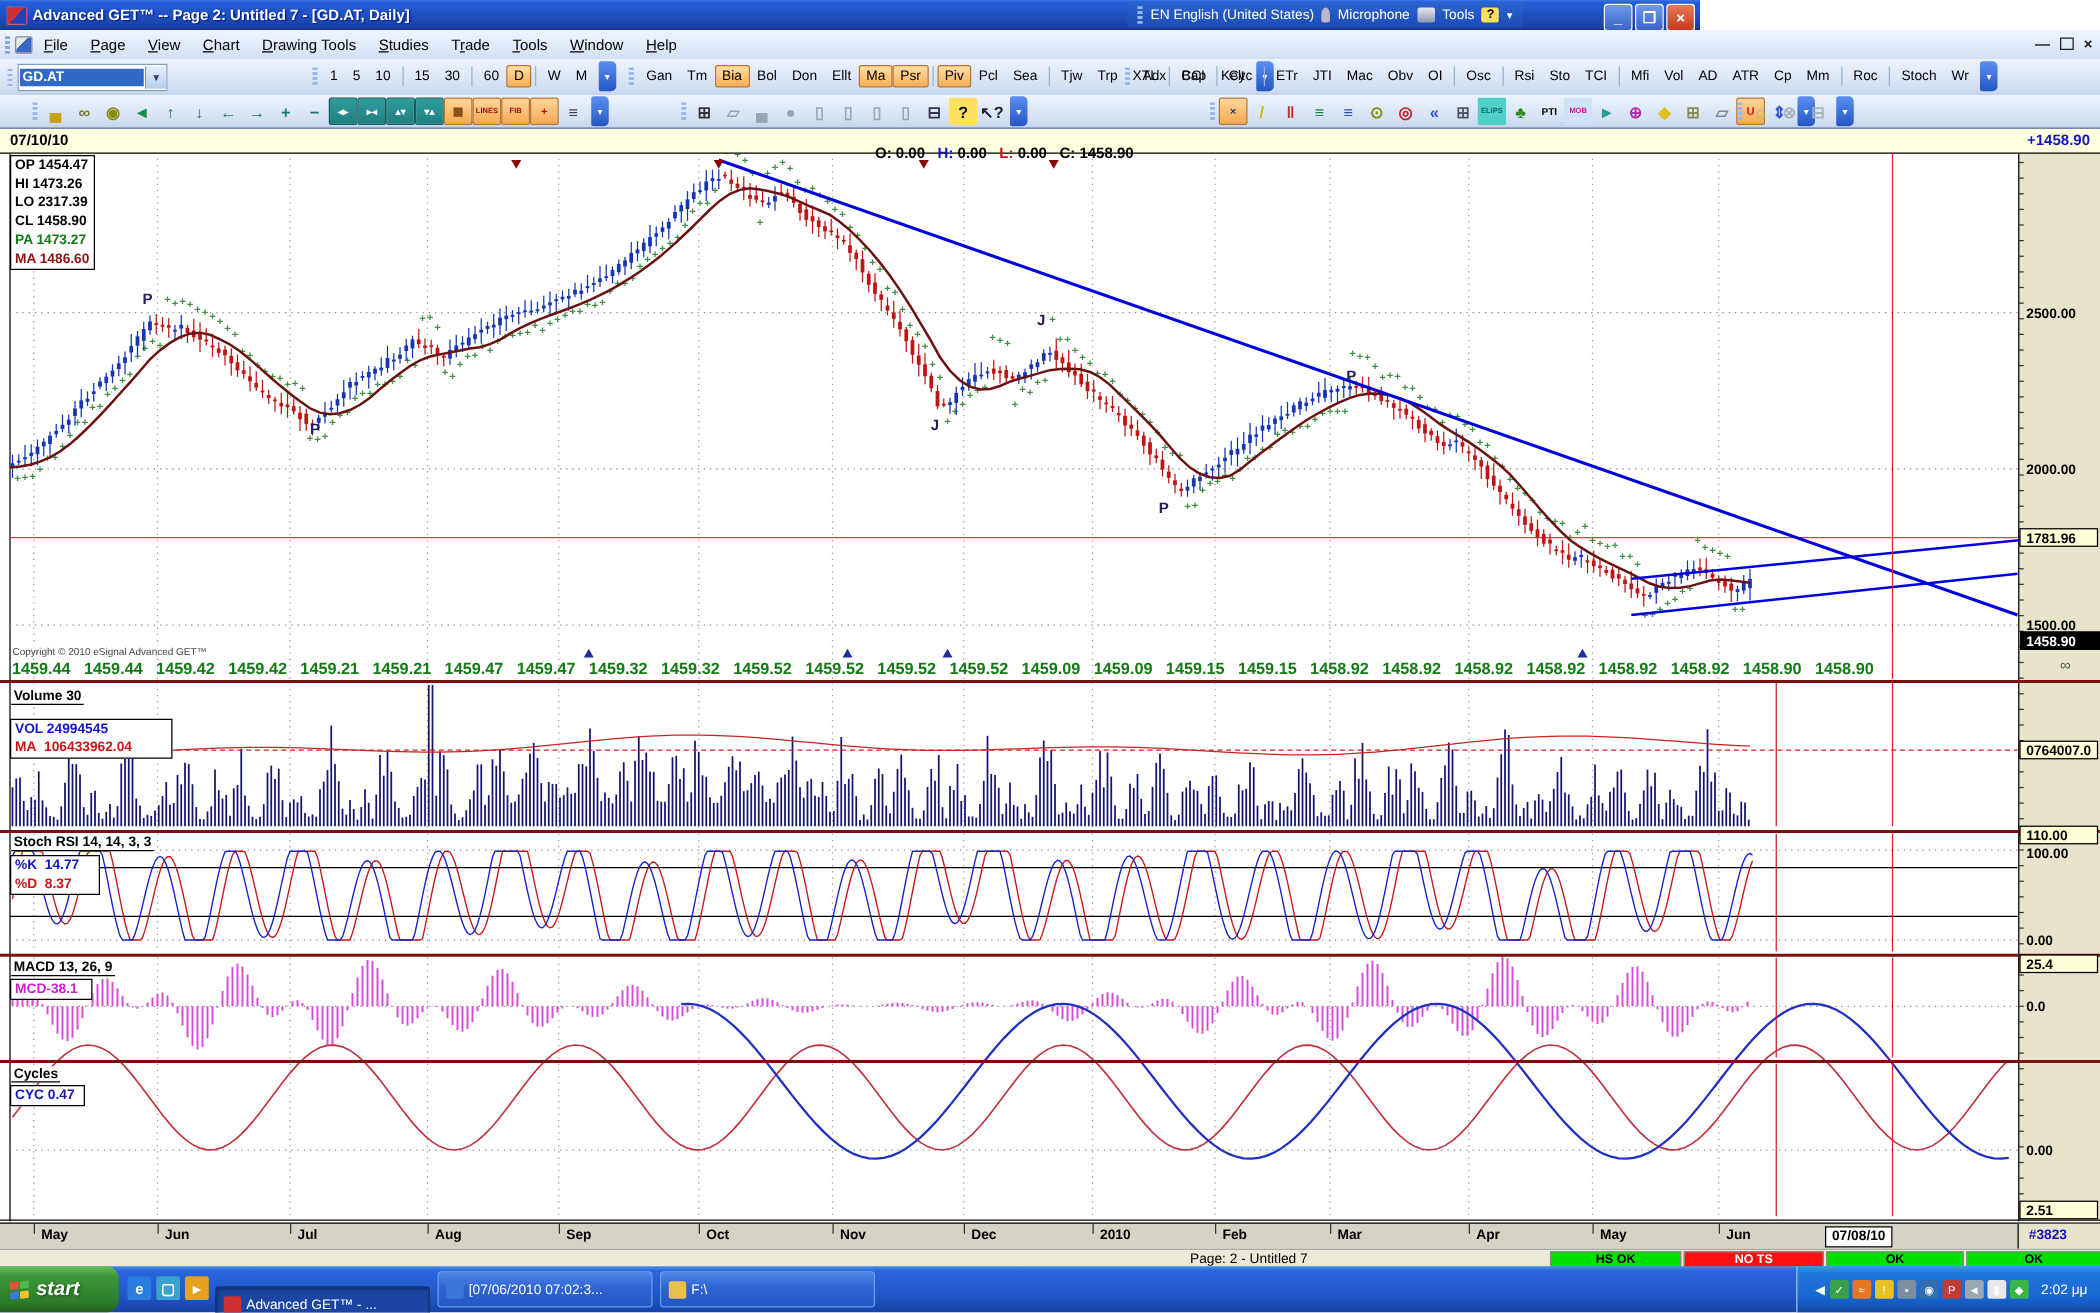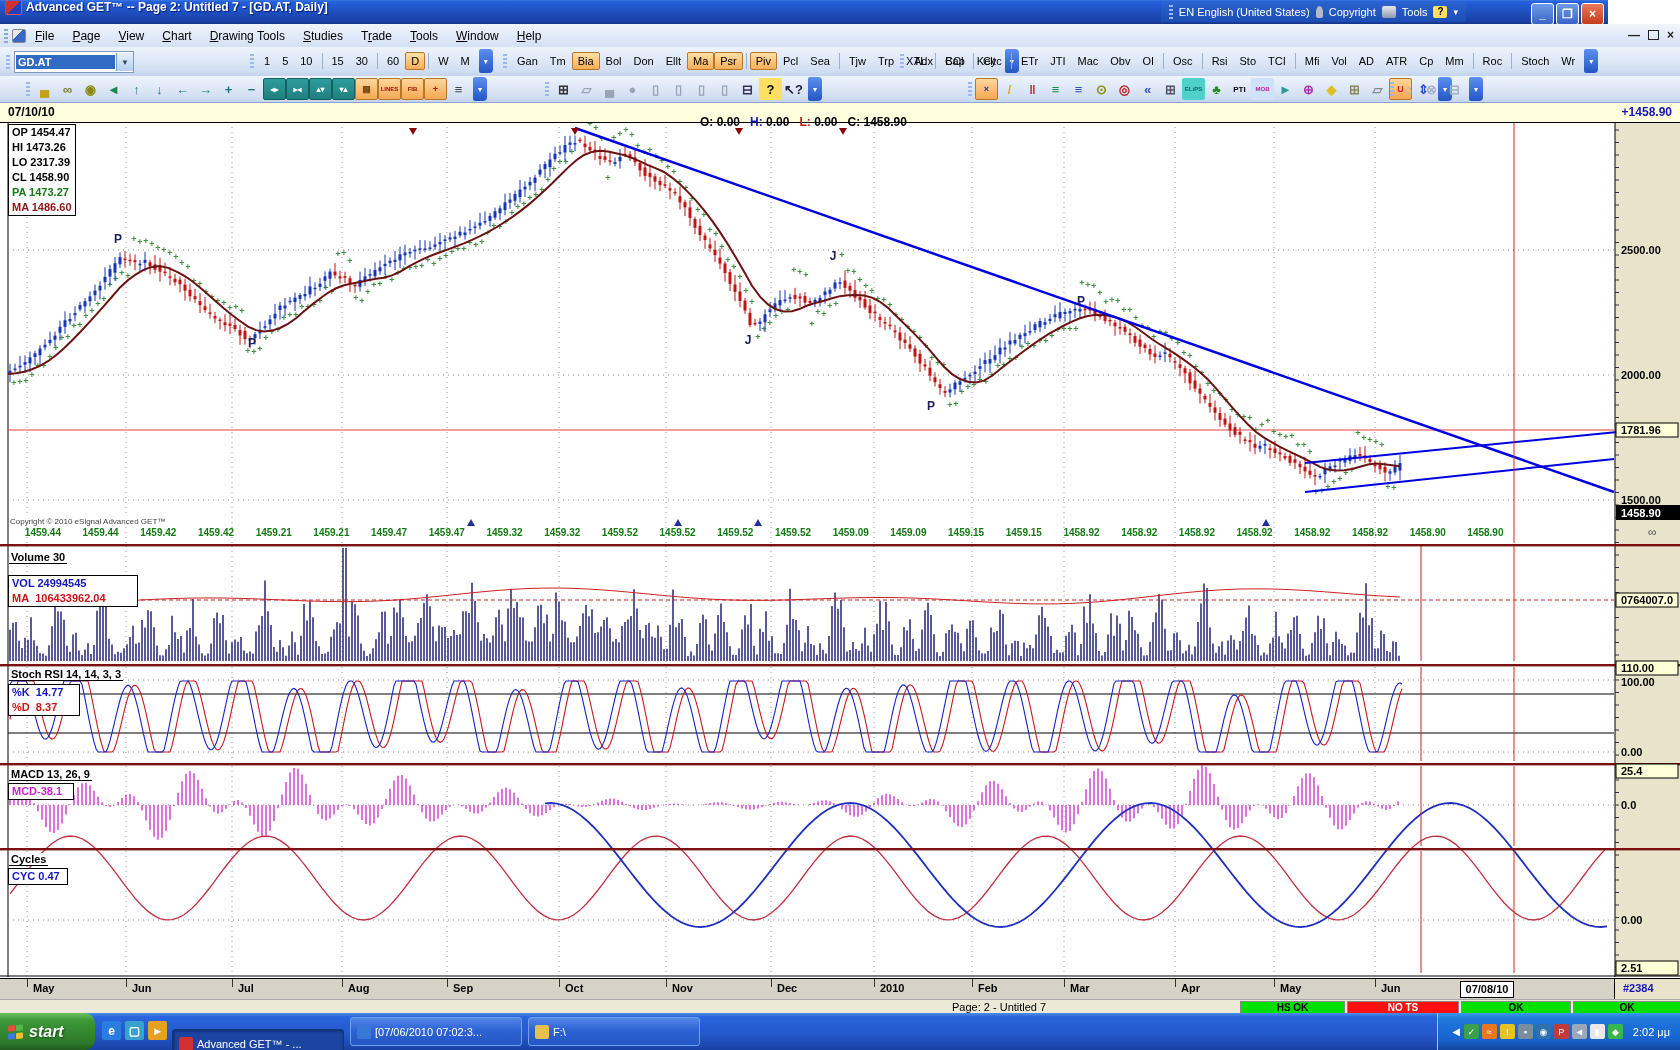--- a/index.html
+++ b/index.html
@@ -1,22 +1,22 @@
 <!DOCTYPE html>
 <html><head>
 <meta charset="utf-8">
 <style>
   html,body{margin:0;padding:0}
   body{width:1680px;height:1050px;position:relative;overflow:hidden;background:#fff;
        font-family:"Liberation Sans",sans-serif;-webkit-font-smoothing:none}
   .abs{position:absolute}
   
-  .titlebar{left:0;top:0;width:1608px;height:24px;
+  .titlebar{left:0;top:0;width:1360px;height:24px;
     background:linear-gradient(to bottom,#3c77e0 0%,#245edb 8%,#1941a5 90%,#153484 100%);
-    color:#fff;display:flex;align-items:flex-start;z-index:30}
+    color:#fff;display:flex;align-items:center;z-index:30}
   .appicon{width:15px;height:13px;margin:0 4px 0 5px;background:linear-gradient(135deg,#d03030 50%,#2040c0 50%);
     border:1px solid #fff3;border-radius:2px}
   .title-text{font-weight:bold;font-size:12px;text-shadow:1px 1px 1px #00197a;white-space:nowrap}
   .langbar{position:absolute;right:142px;top:2px;height:20px;display:flex;align-items:center;gap:6px;
     background:linear-gradient(to bottom,#2a63cf,#1c4cb4);padding:0 8px;font-size:11px;color:#fff}
   .grip{width:4px;height:14px;background:repeating-linear-gradient(to bottom,#9ab8ef 0 2px,transparent 2px 4px)}
   .lchip{width:14px;height:12px;border-radius:2px;display:inline-block}
   .winbtns{position:absolute;right:4px;top:3px;display:flex;gap:2px}
   .wbtn{width:21px;height:20px;border:1px solid #fff;border-radius:3px;color:#fff;font-size:12px;font-weight:bold;
     display:flex;align-items:center;justify-content:center;background:linear-gradient(to bottom,#6f9be8,#3a64c8)}
@@ -46,21 +46,21 @@
   .ichip.orange{background:linear-gradient(to bottom,#ffd69a,#f5a951);border-color:#b8762a;font-size:9px}
   .ichip.teal{background:linear-gradient(to bottom,#2f9d9d,#1f7f7f);color:#fff;font-size:8px;border-color:#13605f}
   
   .infobar{left:0;top:102px;width:1680px;height:19px;background:#ffffdf;border-top:1px solid #000;
     border-bottom:1px solid #000;font-size:12px;font-weight:bold;color:#000;z-index:25}
   
   .lblbox{background:#fff;border:1px solid #000;font-size:11px;font-weight:bold;line-height:15px;padding:0 3px;z-index:20}
   .ptitle{font-size:11px;font-weight:bold;color:#000;background:#fff;border-bottom:1px solid #000;z-index:20;padding:0 2px}
   .blue{color:#1515c0}.red{color:#cc1515}.magenta{color:#cc22cc}
   
-  .bval{position:absolute;width:56px;text-align:right;font-size:10px;font-weight:bold;color:#157a15}
+  .bval{position:absolute;width:56px;text-align:center;font-size:13px;font-weight:bold;color:#157a15}
   .btri{position:absolute;width:0;height:0;border-left:4px solid transparent;border-right:4px solid transparent;
     border-bottom:7px solid #202f9e}
   .monthbar{left:0;top:978px;width:1680px;height:21px;background:#d6d2c6;border-top:1px solid #000;z-index:25}
   .mlabel{position:absolute;top:3px;font-size:11px;font-weight:bold;color:#000}
   .mtick{position:absolute;top:0;width:1px;height:8px;background:#333}
   .datebox{position:absolute;left:1460px;top:2px;width:52px;height:15px;background:#fff;border:1px solid #000;
     font-size:11px;font-weight:bold;text-align:center;line-height:15px}
   
   .statusbar{left:0;top:999px;width:1680px;height:14px;background:#ece9d8;border-top:1px solid #aaa;
     font-size:11px;color:#000;z-index:25}
@@ -1910,21 +1910,21 @@
     <text x="1648" y="536" font-size="12" fill="#555">∞</text>
   </svg>
 
 <div class="titlebar abs">
   <span class="appicon"></span>
   <span class="title-text">Advanced GET™  --  Page 2: Untitled 7 - [GD.AT, Daily]</span>
   <div class="langbar">
     <span class="grip"></span>
     <span>EN English (United States)</span>
     <span class="lchip" style="background:#b8b8c8;border-radius:50% 50% 2px 2px;width:7px"></span>
-    <span>Copyright</span>
+    <span>Microphone</span>
     <span class="lchip" style="background:linear-gradient(#e8e8f0,#9098b0)"></span>
     <span>Tools</span>
     <span class="lchip" style="background:#ffe060;color:#000;font-size:10px;text-align:center;font-weight:bold">?</span>
     <span style="font-size:9px">▾<br></span>
   </div>
   <div class="winbtns">
     <div class="wbtn">_</div>
     <div class="wbtn">❐</div>
     <div class="wbtn close">×</div>
   </div>
@@ -2206,21 +2206,21 @@
       <span class="mtick" style="left: 1064px;"></span>
       <span class="mlabel" style="left: 1070px;">Mar</span>
       <span class="mtick" style="left: 1175px;"></span>
       <span class="mlabel" style="left: 1181px;">Apr</span>
       <span class="mtick" style="left: 1274px;"></span>
       <span class="mlabel" style="left: 1280px;">May</span>
       <span class="mtick" style="left: 1375px;"></span>
       <span class="mlabel" style="left: 1381px;">Jun</span>
     </div>
   <div class="abs" style="left:1614px;top:0;width:66px;height:21px;background:#e8e4cc;border-left:1px solid #000">
-    <span class="abs blue" style="left:8px;top:3px;font-size:11px;font-weight:bold">#2384</span>
+    <span class="abs blue" style="left:8px;top:3px;font-size:11px;font-weight:bold">#3823</span>
   </div>
   <div class="datebox">07/08/10</div>
 </div>
 
 <div class="statusbar abs">
   <span class="abs" style="left:952px;top:1px">Page: 2 - Untitled 7</span>
   <div id="status-badges">
       <span class="badge" style="left: 1240px; width: 103px; background: rgb(0, 224, 0); color: rgb(0, 0, 0);">HS OK</span>
       <span class="badge" style="left: 1347px; width: 110px; background: rgb(255, 16, 16); color: rgb(255, 255, 255);">NO TS</span>
       <span class="badge" style="left: 1461px; width: 108px; background: rgb(0, 224, 0); color: rgb(0, 0, 0);">OK</span>

